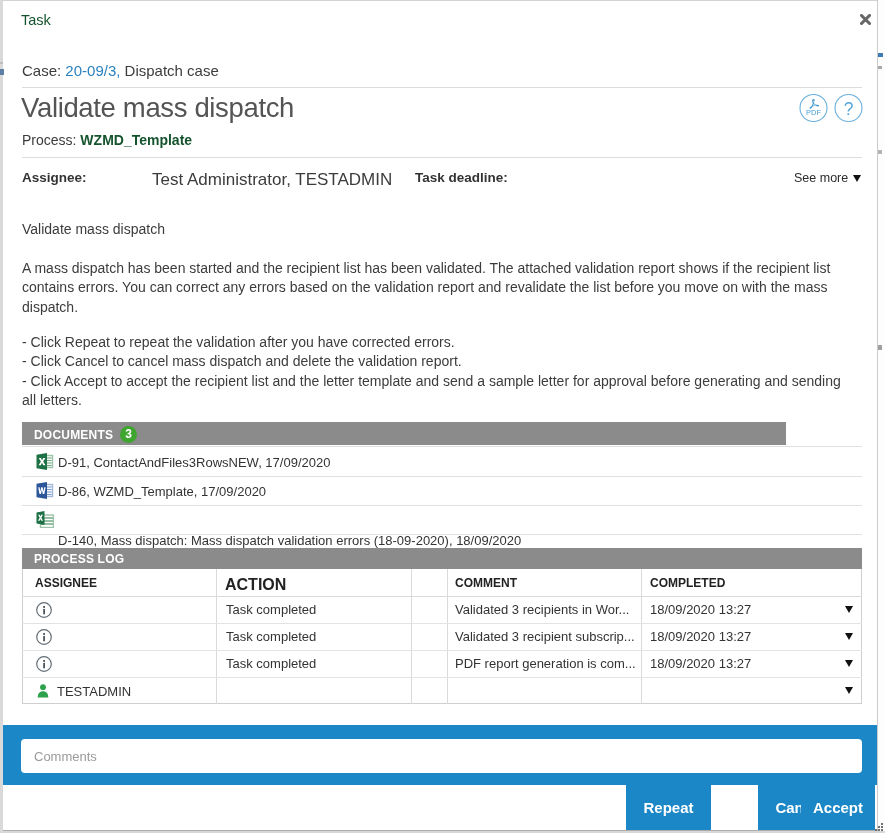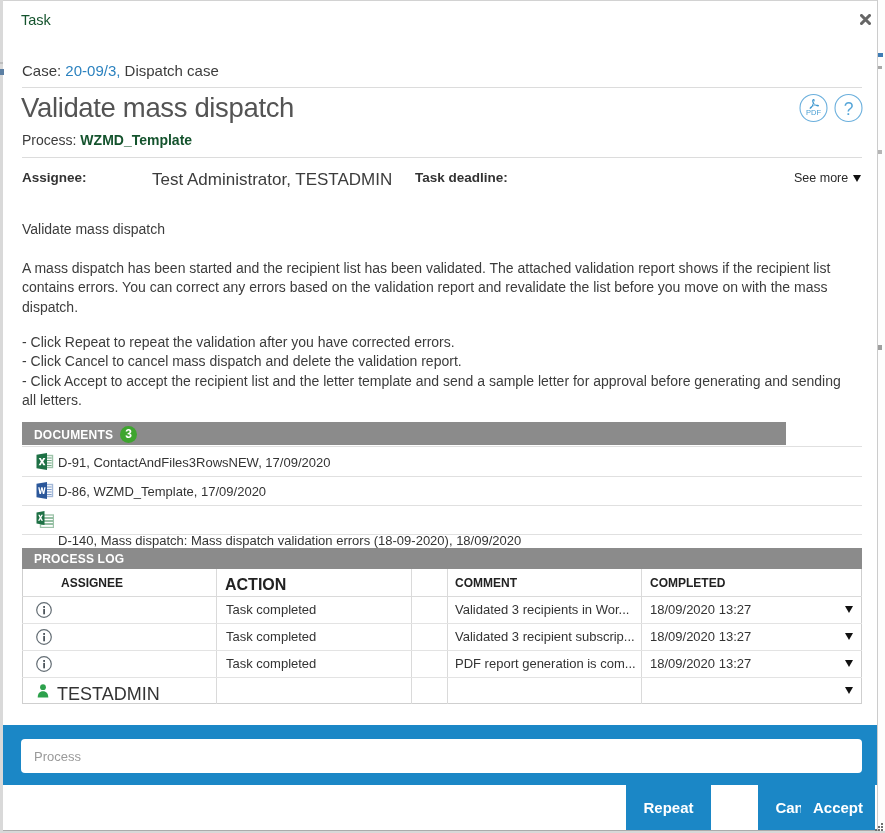--- a/index.html
+++ b/index.html
@@ -119,21 +119,21 @@
 <div class="abs" style="left:22px;top:569px;width:840px;height:135px;border-left:1px solid #cfcfcf;border-right:1px solid #cfcfcf;border-bottom:1px solid #cfcfcf;background:#fff;"></div>
 <div class="abs" style="left:216px;top:569px;width:1px;height:135px;background:#dadada;"></div>
 <div class="abs" style="left:411px;top:569px;width:1px;height:135px;background:#dadada;"></div>
 <div class="abs" style="left:447px;top:569px;width:1px;height:135px;background:#dadada;"></div>
 <div class="abs" style="left:641px;top:569px;width:1px;height:135px;background:#dadada;"></div>
 <div class="abs" style="left:22px;top:596px;width:840px;height:1px;background:#dadada;"></div>
 <div class="abs" style="left:22px;top:623px;width:840px;height:1px;background:#e3e3e3;"></div>
 <div class="abs" style="left:22px;top:650px;width:840px;height:1px;background:#e3e3e3;"></div>
 <div class="abs" style="left:22px;top:677px;width:840px;height:1px;background:#e3e3e3;"></div>
 
-<div class="abs" style="left:35px;top:576px;font-size:12px;font-weight:bold;color:#222;margin-left:26px;">ASSIGNEE</div>
+<div class="abs" style="left:35px;top:576px;font-size:12px;font-weight:bold;color:#222;">ASSIGNEE</div>
 <div class="abs" style="left:225px;top:576px;font-size:16px;font-weight:bold;color:#222;">ACTION</div>
 <div class="abs" style="left:455px;top:576px;font-size:12px;font-weight:bold;color:#222;">COMMENT</div>
 <div class="abs" style="left:650px;top:576px;font-size:12px;font-weight:bold;color:#222;">COMPLETED</div>
 
 <svg class="abs" style="left:36px;top:602px;" width="16" height="16" viewBox="0 0 16 16">
     <circle cx="8" cy="8" r="7.3" fill="none" stroke="#636d74" stroke-width="1.2"></circle>
     <rect x="7.2" y="6.9" width="1.8" height="5.4" fill="#4e565c"></rect>
     <rect x="7.2" y="4.0" width="1.8" height="1.9" fill="#4e565c"></rect>
   </svg>
 <svg class="abs" style="left:36px;top:629px;" width="16" height="16" viewBox="0 0 16 16">
@@ -161,25 +161,25 @@
 
 <div class="abs tri" style="left:845px;top:606px;"></div>
 <div class="abs tri" style="left:845px;top:633px;"></div>
 <div class="abs tri" style="left:845px;top:660px;"></div>
 <div class="abs tri" style="left:845px;top:687px;"></div>
 
 <svg class="abs" style="left:37px;top:684px;" width="12" height="14" viewBox="0 0 12 14">
   <circle cx="6" cy="3.2" r="2.9" fill="#2da14c"></circle>
   <path d="M0.7 13.5 C0.7 9.5 2.6 7.2 6 7.2 C9.4 7.2 11.3 9.5 11.3 13.5 Z" fill="#2da14c"></path>
 </svg>
-<div class="abs" style="left:57px;top:684px;font-size:18px;color:#333;">TESTADMIN</div>
+<div class="abs" style="left:57px;top:684px;font-size:13px;color:#333;">TESTADMIN</div>
 
 <div class="abs" style="left:3px;top:725px;width:874px;height:60px;background:#1b87c6;"></div>
 <div class="abs" style="left:21px;top:739px;width:841px;height:34px;background:#fff;border-radius:4px;"></div>
-<div class="abs" style="left:34px;top:749px;font-size:13px;color:#9a9a9a;">Process</div>
+<div class="abs" style="left:34px;top:749px;font-size:13px;color:#9a9a9a;">Comments</div>
 
 <div class="abs" style="left:626px;top:785px;width:85px;height:45px;background:#1b87c6;color:#fff;font-weight:bold;font-size:15px;text-align:center;line-height:46px;">Repeat</div>
 <div class="abs" style="left:714px;top:785px;width:84px;height:45px;background:#1b87c6;color:#fff;font-weight:bold;font-size:15px;text-align:center;line-height:46px;margin-left:44px;">Cancel</div>
 <div class="abs" style="left:801px;top:785px;width:74px;height:45px;background:#1b87c6;color:#fff;font-weight:bold;font-size:15px;text-align:center;line-height:46px;">Accept</div>
 <svg class="abs" style="left:873px;top:821px;" width="11" height="11" viewBox="0 0 11 11">
   <g fill="#6f6f6f">
     <rect x="8" y="2" width="2" height="2"></rect>
     <rect x="5" y="5" width="2" height="2"></rect>
       <rect x="8" y="5" width="2" height="2"></rect>
     <rect x="2" y="8" width="2" height="2"></rect>

